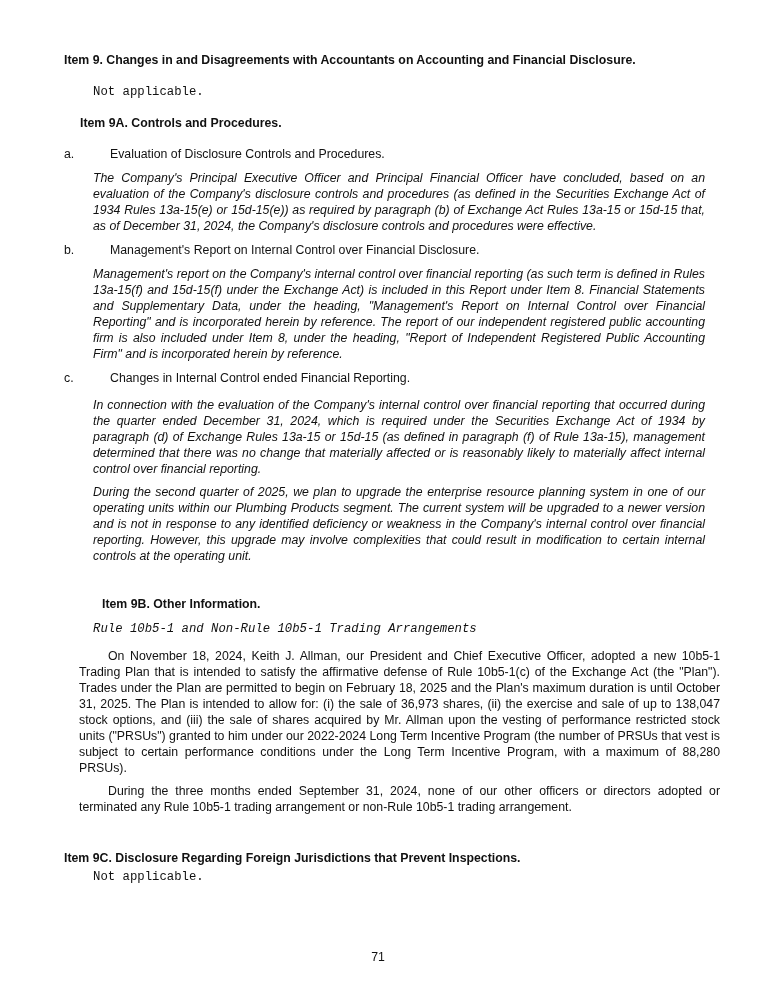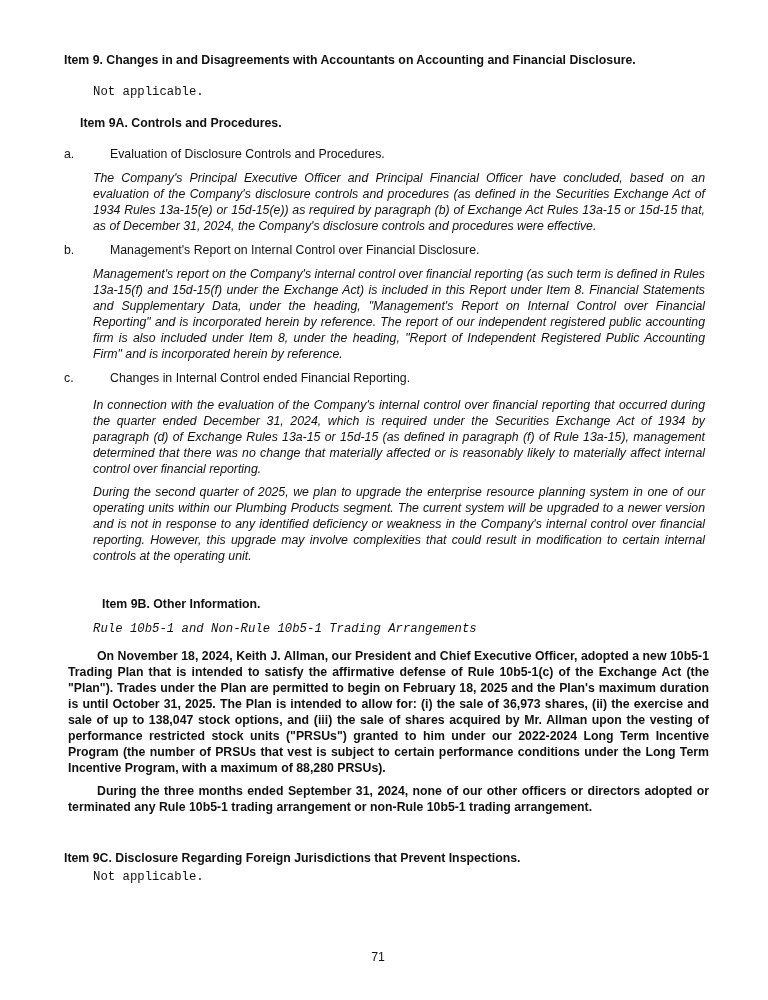--- a/index.html
+++ b/index.html
@@ -17,22 +17,22 @@
     .indent-line { position: absolute; left: 29px; white-space: nowrap; font-family: Liberation Mono, monospace; }
     .sub { position: absolute; left: 0; width: 641px; white-space: nowrap; }
     .sub .marker { position: absolute; left: 0; }
     .sub .label { position: absolute; left: 46px; text-align: center; }
     .para {
       position: absolute; left: 29px; width: 612px; text-align: justify;
       text-align-last: left;
       font-style: italic;
     }
     .para-full {
-      position: absolute; left: 4px; width: 641px; text-align: justify;
-      text-align-last: left; text-indent: 29px; font-weight: bold;
+      position: absolute; left: 15px; width: 641px; text-align: justify;
+      text-align-last: left; text-indent: 29px;
     }
     .italic { font-style: italic; }
     .page-number {
       position: absolute; left: 0; width: 756px; top: 949px; text-align: center;
     }
   </style>
 </head>
 <body>
 
 <div class="page">

